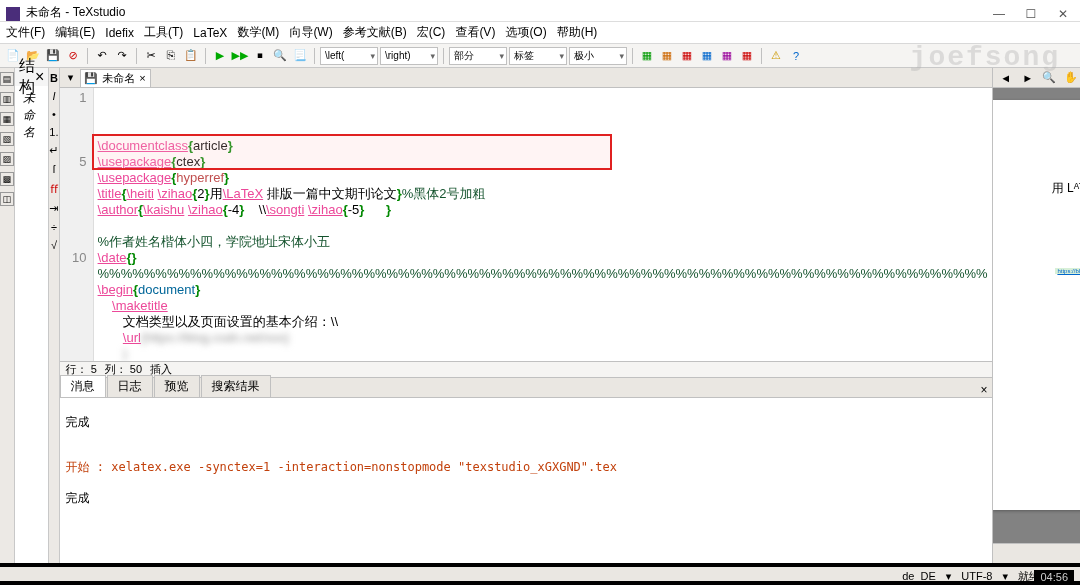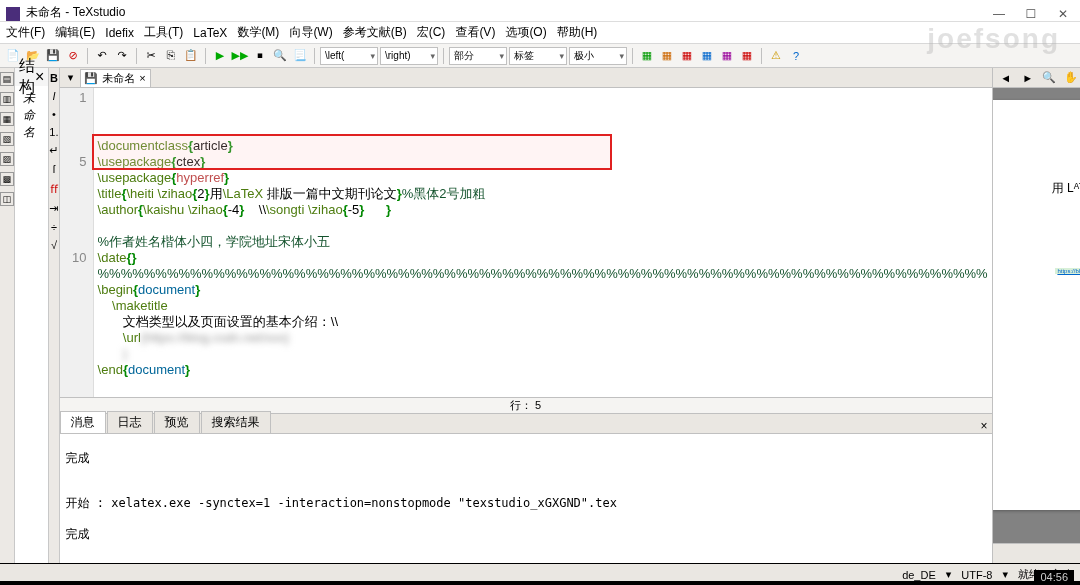--- a/index.html
+++ b/index.html
@@ -24,45 +24,45 @@
 .structbody { flex: 1; padding: 4px 8px; font-style: italic; font-family: SimSun; }
 .editorwrap { flex: 1; display: flex; flex-direction: column; background: #fff; }
 .edittoolcol { width: 18px; background: #ece9e5; border-right: 1px solid #c8c8c8; display: flex; flex-direction: column; align-items: center; gap: 6px; padding-top: 4px; font-size: 11px; font-family: serif; }
 .tabbar { height: 20px; background: #eae7e2; border-bottom: 1px solid #c0c0c0; display: flex; align-items: center; padding-left: 2px; }
 .tab { height: 18px; background: #fff; border: 1px solid #c0c0c0; border-bottom: none; display: flex; align-items: center; padding: 0 4px; gap: 4px; font-size: 11px; }
 .editarea { flex: 1; display: flex; font-family: Consolas, monospace; font-size: 13px; overflow: hidden; }
 .gutter { width: 34px; background: #f0f0f0; border-right: 1px solid #ddd; text-align: right; padding: 2px 6px 0 0; color: #888; line-height: 16px; }
 .code { flex: 1; padding: 2px 4px 0 4px; line-height: 16px; white-space: pre; position: relative; }
 .code .hl { position: absolute; border: 2px solid #e02020; background: rgba(255,200,200,0.2); }
 .kw { color: #006699; }
-.cmd { color: #4d7c0f; }
+.cmd { color: #ec4899; text-decoration: underline; }
 .br { color: #008800; font-weight: bold; }
 .comm { color: #14532d; }
 .blur { filter: blur(3px); color: #999; }
-.statusline { height: 16px; background: #f5f4f2; border-top: 1px solid #c0c0c0; padding: 0 6px; font-size: 11px; display: flex; align-items: center; gap: 8px; flex-direction: column; }
-.logpanel { height: 150px; background: #fff; border-top: 1px solid #c0c0c0; display: flex; flex-direction: column; }
+.statusline { height: 16px; background: #f5f4f2; border-top: 1px solid #c0c0c0; padding: 0 6px; font-size: 11px; display: flex; align-items: center; gap: 8px; }
+.logpanel { height: 186px; background: #fff; border-top: 1px solid #c0c0c0; display: flex; flex-direction: column; }
 .logtabs { height: 20px; display: flex; background: #eae7e2; border-bottom: 1px solid #c0c0c0; align-items: flex-end; }
 .logtab { padding: 2px 10px; font-size: 12px; border: 1px solid #c0c0c0; border-bottom: none; background: #fff; margin-right: 1px; }
 .logtab.inactive { background: #eae7e2; }
 .logclose { margin-left: auto; margin-right: 4px; }
 .logbody { flex: 1; padding: 16px 6px; font-size: 12px; overflow: hidden; }
-.logrun { color: #000000; font-family: Consolas, monospace; }
+.logrun { color: #c2410c; font-family: Consolas, monospace; }
 .preview { width: 338px; background: #f5f4f2; border-left: 1px solid #c0c0c0; display: flex; flex-direction: column; }
 .prevtool { height: 20px; background: #eae7e2; border-bottom: 1px solid #c0c0c0; display: flex; align-items: center; padding: 0 4px; gap: 4px; font-size: 11px; }
 .prevtool .sp { flex: 1; }
 .prevcanvas { flex: 1; background: #828282; display: flex; justify-content: center; padding-top: 12px; overflow: hidden; }
 .page { width: 290px; height: 410px; background: #fff; box-shadow: 0 1px 3px rgba(0,0,0,0.3); padding: 80px 20px 0 20px; text-align: center; font-family: SimSun; }
 .page h1 { font-size: 12px; font-weight: normal; }
 .page .auth { font-size: 8px; margin-top: 14px; }
 .page .inst { font-size: 7px; margin-top: 2px; color: #555; }
 .page .desc { font-size: 7px; margin-top: 18px; }
 .page .link { font-size: 6px; color: #0066cc; text-decoration: underline; background: #d8f0d8; display: inline-block; padding: 0 2px; margin-top: 2px; }
 .prevstatus { height: 20px; background: #eae7e2; border-top: 1px solid #c0c0c0; display: flex; align-items: center; justify-content: flex-end; padding: 0 6px; gap: 8px; font-size: 11px; }
-.footbar { height: 22px; background: #eae7e2; border-top: 1px solid #000000; display: flex; align-items: center; justify-content: flex-end; padding: 0 8px; gap: 10px; font-size: 11px; }
-.watermark { position: absolute; right: 20px; top: 23px; font-size: 28px; color: rgba(180,180,180,0.4); font-weight: bold; letter-spacing: 2px; pointer-events: none; }
+.footbar { height: 22px; background: #eae7e2; border-top: 4px solid #000000; display: flex; align-items: center; justify-content: flex-end; padding: 0 8px; gap: 10px; font-size: 11px; }
+.watermark { position: absolute; right: 20px; top: 42px; font-size: 28px; color: rgba(180,180,180,0.4); font-weight: bold; letter-spacing: 2px; pointer-events: none; font-family: Liberation Mono, monospace; }
 .clock { position: absolute; right: 6px; bottom: 1px; font-size: 11px; color: #ccc; background: #000; padding: 1px 6px; }
 .taskbar { position: absolute; left: 0; bottom: 0; width: 100%; height: 4px; background: #000; }
 </style>
 </head>
 <body>
 
 <div class="titlebar">
   <div class="icon"></div>
   <div class="title">未命名 - TeXstudio</div>
   <div class="winbtns">

